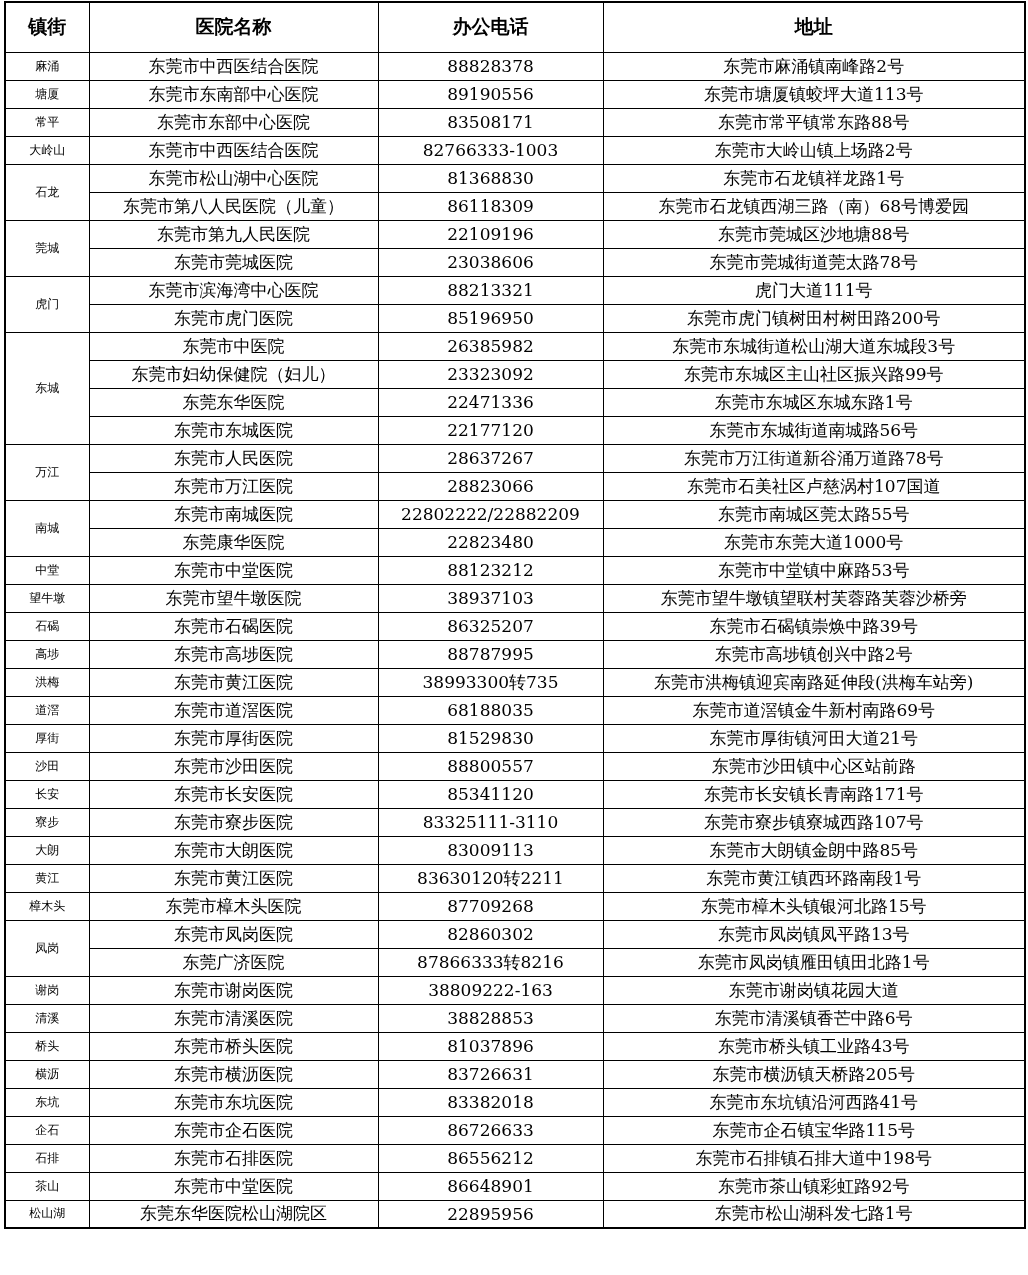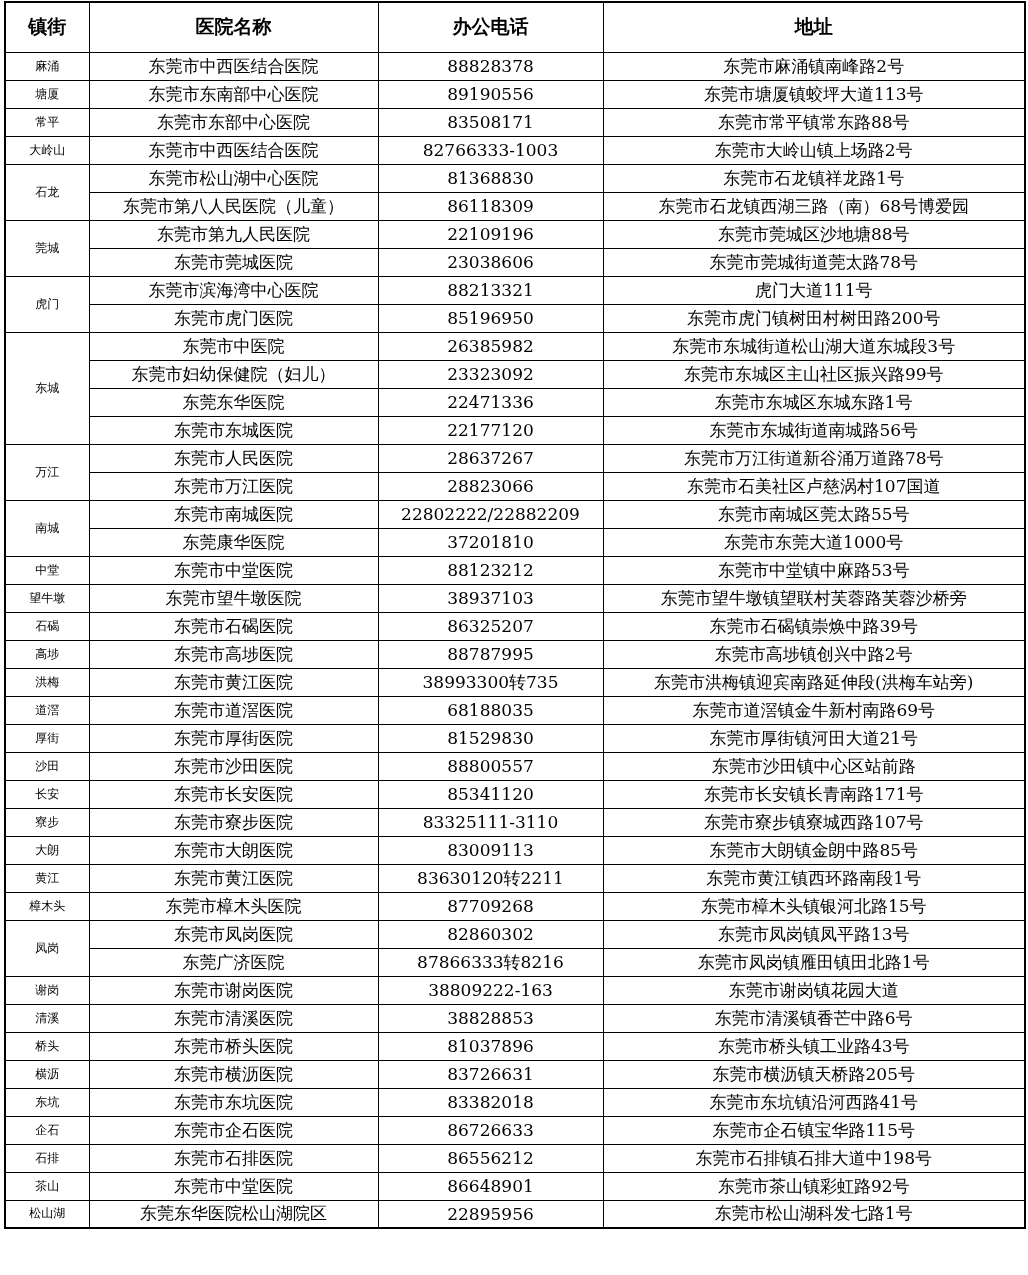--- a/index.html
+++ b/index.html
@@ -179,21 +179,21 @@
           <td>东莞市石美社区卢慈涡村107国道</td>
         </tr>
         <tr>
           <td rowspan="2" class="town">南城</td>
           <td>东莞市南城医院</td>
           <td>22802222/22882209</td>
           <td>东莞市南城区莞太路55号</td>
         </tr>
         <tr>
           <td>东莞康华医院</td>
-          <td>37201810</td>
+          <td>22823480</td>
           <td>东莞市东莞大道1000号</td>
         </tr>
         <tr>
           <td rowspan="1" class="town">中堂</td>
           <td>东莞市中堂医院</td>
           <td>88123212</td>
           <td>东莞市中堂镇中麻路53号</td>
         </tr>
         <tr>
           <td rowspan="1" class="town">望牛墩</td>

